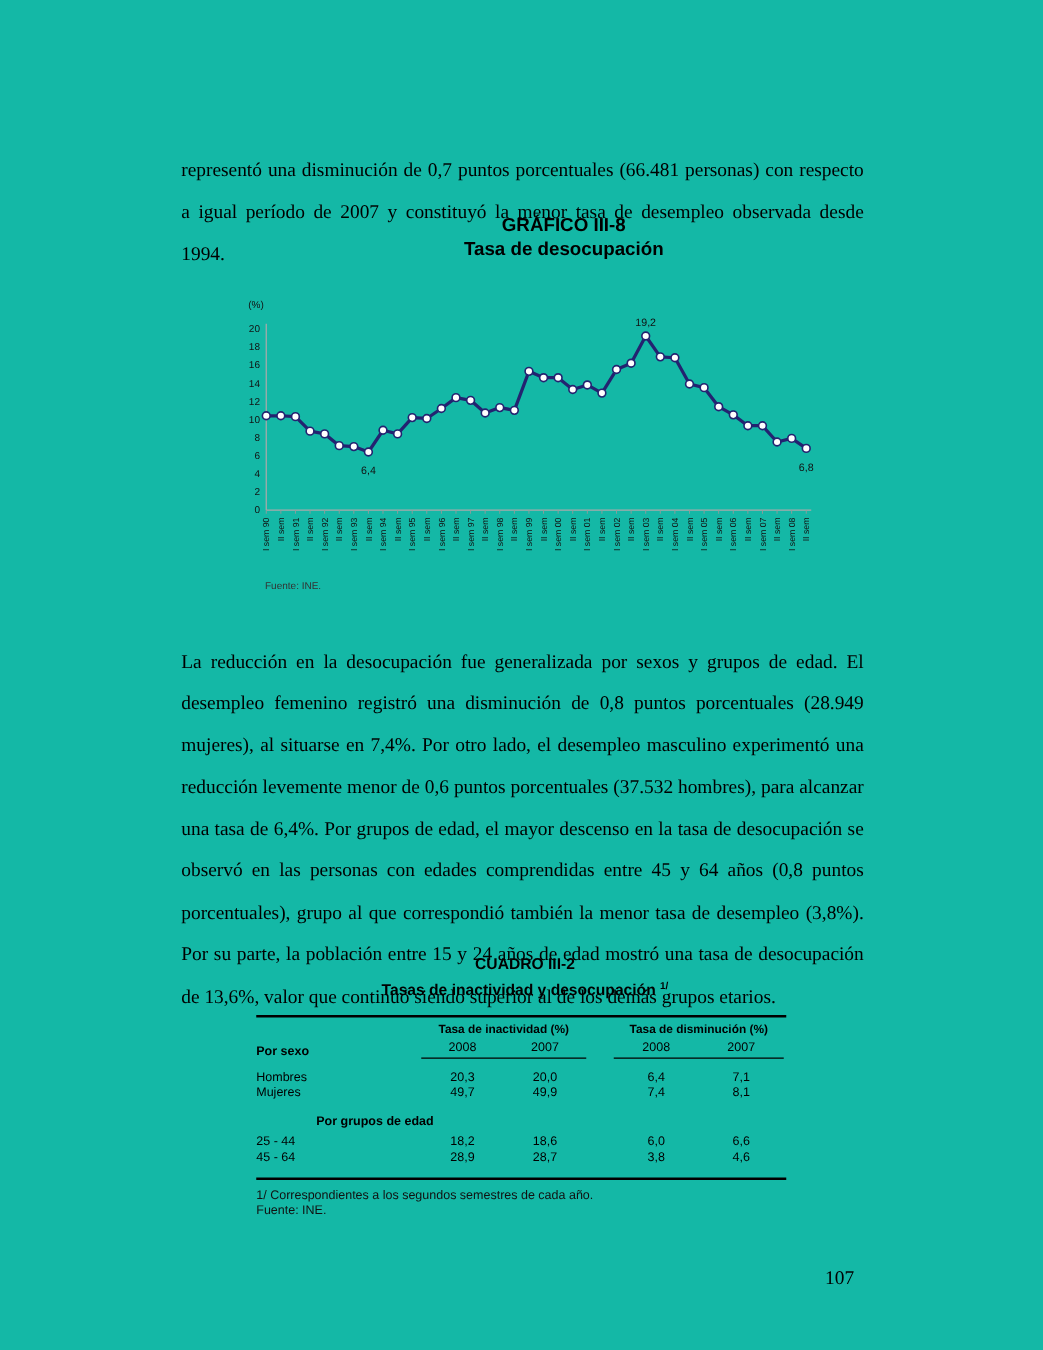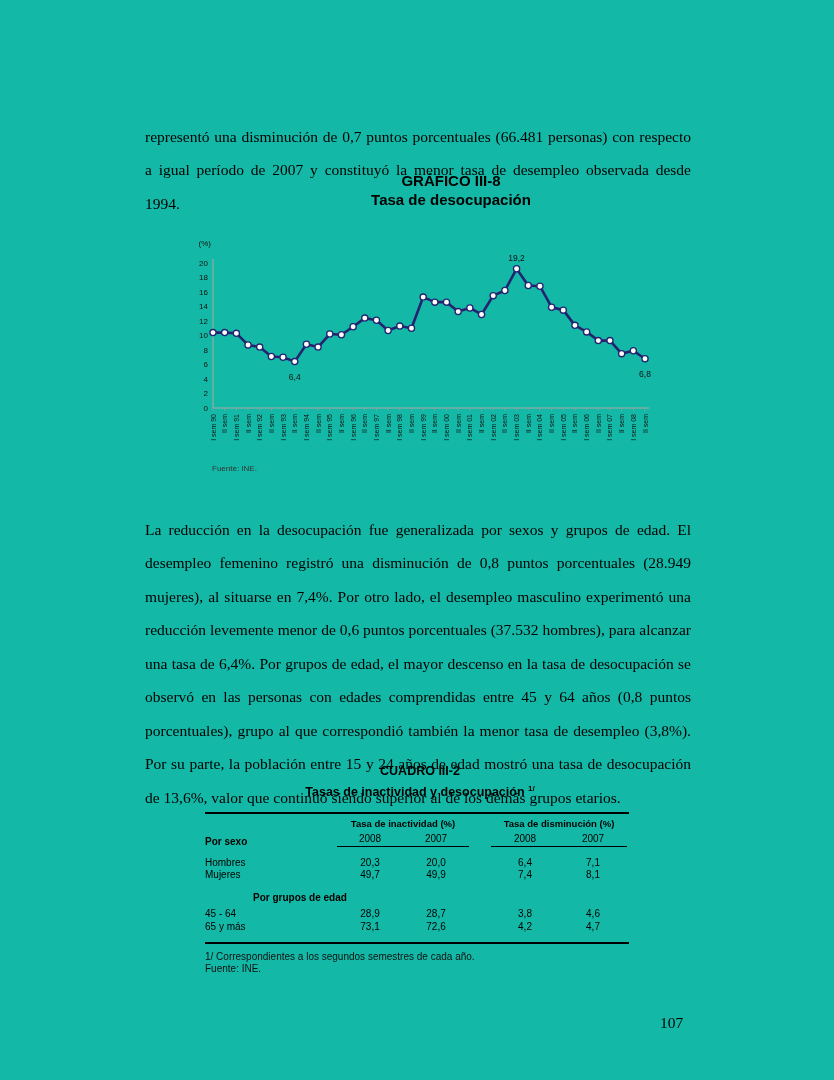--- a/index.html
+++ b/index.html
@@ -255,41 +255,41 @@
               <div class="">49,9</div>
             </div>
             <div class="t-gap"></div>
             <div class="t-grp2">
               <div class="">7,4</div>
               <div class="">8,1</div>
             </div>
           </div>
           <div class="t-row t-bold" style="margin: 10px 0px 4px; padding-left: 48px;">Por grupos de edad</div>
           <div class="t-row">
+            <div class="t-label">25 - 44</div>
+            <div class="t-grp1">
+              <div class="">18,2</div>
+              <div class="">18,6</div>
+            </div>
+            <div class="t-gap"></div>
+            <div class="t-grp2">
+              <div class="">6,0</div>
+              <div class="">6,6</div>
+            </div>
+          </div>
+          <div class="t-row">
             <div class="t-label">45 - 64</div>
             <div class="t-grp1">
               <div class="">28,9</div>
               <div class="">28,7</div>
             </div>
             <div class="t-gap"></div>
             <div class="t-grp2">
               <div class="">3,8</div>
               <div class="">4,6</div>
-            </div>
-          </div>
-          <div class="t-row">
-            <div class="t-label">65 y más</div>
-            <div class="t-grp1">
-              <div class="">73,1</div>
-              <div class="">72,6</div>
-            </div>
-            <div class="t-gap"></div>
-            <div class="t-grp2">
-              <div class="">4,2</div>
-              <div class="">4,7</div>
             </div>
           </div>
         </div>
         <div class="t-bottom"></div>
       </div>
     <div class="t-foot">
       <div>1/ Correspondientes a los segundos semestres de cada año.</div>
       <div>Fuente: INE.</div>
     </div>
   </div>

